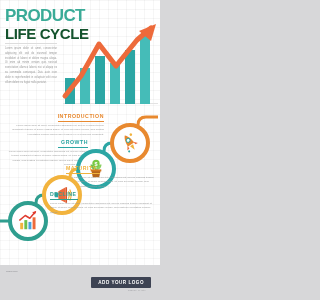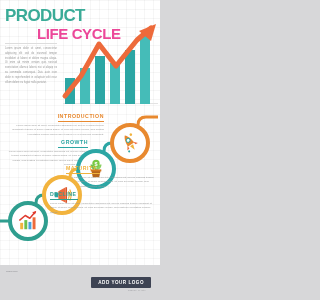--- a/index.html
+++ b/index.html
@@ -26,21 +26,21 @@
     background-size:9px 9px;
   }
   .title1{
     position:absolute;left:5px;top:7px;
     font-size:17px;font-weight:bold;letter-spacing:-0.6px;
     color:#3aab97;line-height:1;
   }
   .title2{
     position:absolute;left:5px;top:26px;
     font-size:15px;font-weight:bold;letter-spacing:-0.4px;
-    color:#ec4899;line-height:1;margin-left:32px;
+    color:#14532d;line-height:1;
   }
   .hdr-rule{
     position:absolute;left:5px;top:43px;width:52px;height:1px;
     background:#dddddd;
   }
   .hdr-text{
     position:absolute;left:5px;top:47px;width:52px;
     font-size:2.6px;line-height:1.85;color:#9a9a9a;
     text-align:justify;
   }

